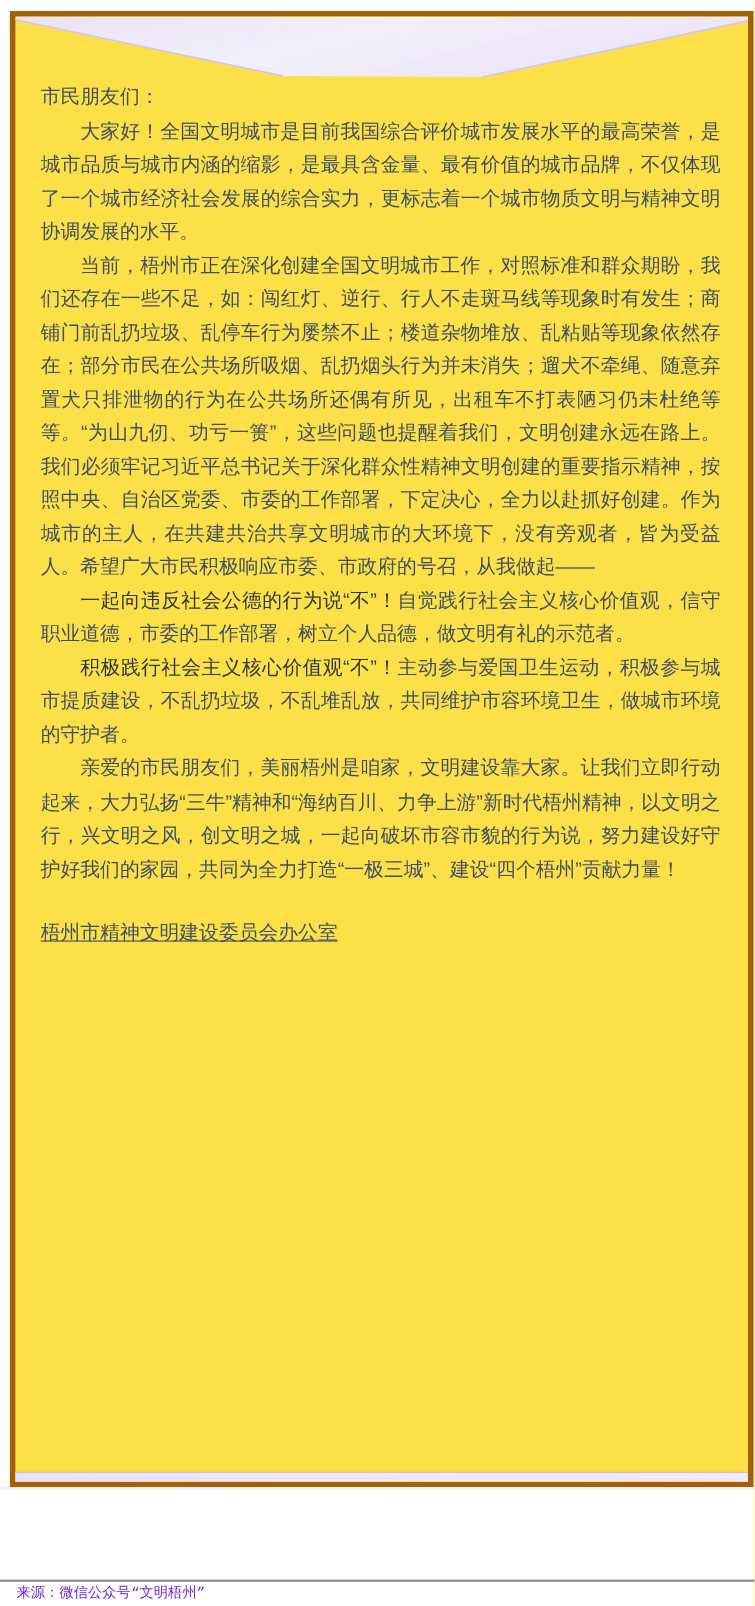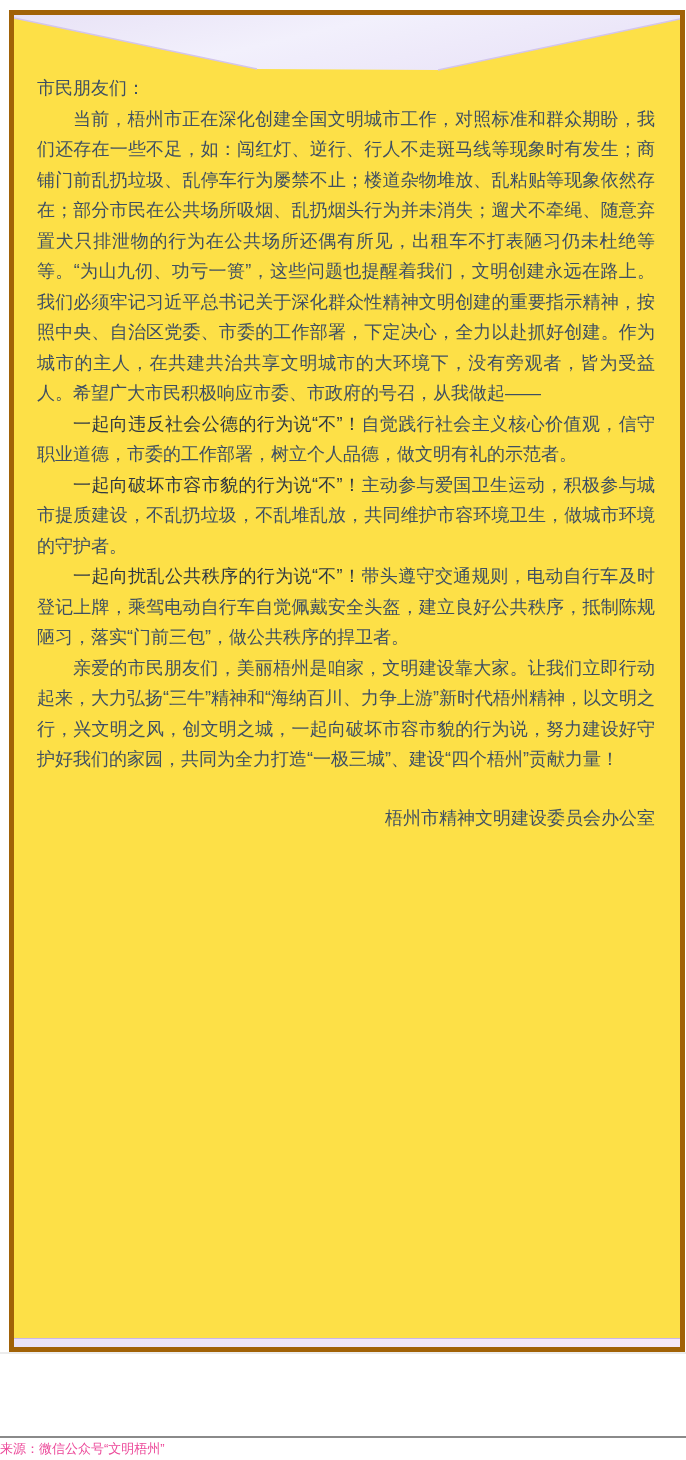--- a/index.html
+++ b/index.html
@@ -41,24 +41,24 @@
     text-indent: 2em;
     word-break: normal;
   }
   .salutation { text-indent: 0; }
   .para strong {
     font-weight: 400;
     color: #2e3743;
   }
   .sign-block {
     margin-top: 26px;
-    text-align: right;
     font-size: 18px;
     line-height: 34px;
     color: #3e4f63;
+    text-decoration: underline;
   }
   .bottom-strip {
     position: absolute;
     left: 0;
     right: 0;
     bottom: 0;
     height: 8px;
     border-top: 1px solid #c9b6e8;
     background: linear-gradient(to right, #e9e3f8, #f0e7f8 60%, #f6e9f8);
   }
@@ -73,25 +73,26 @@
   .divider-dark {
     position: absolute;
     left: 0;
     width: 686px;
     top: 1436px;
     height: 2px;
     background: #8a8a8a;
   }
   .source-line {
     position: absolute;
-    left: 0;
+    left: 15px;
     top: 1441px;
     font-size: 13px;
     line-height: 16px;
-    color: #ec4899;
+    color: #6d28d9;
+    font-family: Liberation Mono, monospace;
   }
 </style>
 </head>
 <body>
 
 <div class="letter-card">
   <svg class="flap-svg" viewBox="0 0 666 58" preserveAspectRatio="none">
     <defs>
       <linearGradient id="flapGrad" x1="0" y1="0" x2="1" y2="0.35">
         <stop offset="0" stop-color="#e8e2f6"></stop>
@@ -100,24 +101,24 @@
       </linearGradient>
     </defs>
     <polygon points="0,0 666,0 666,4 424,55 243,54 0,3" fill="url(#flapGrad)"></polygon>
     <line x1="0" y1="3" x2="243" y2="54" stroke="#d3c5ec" stroke-width="1.5"></line>
     <line x1="424" y1="55" x2="666" y2="4" stroke="#d3c5ec" stroke-width="1.5"></line>
   </svg>
 
   <div class="card-content">
     <p class="salutation">市民朋友们：</p>
     <div>
+        <p class="para"><span>大家好！全国文明城市是目前我国综合评价城市发展水平的最高荣誉，是城市品质与城市内涵的缩影，是最具含金量、最有价值的城市品牌，不仅体现了一个城市经济社会发展的综合实力，更标志着一个城市物质文明与精神文明协调发展的水平。</span></p>
         <p class="para"><span>当前，梧州市正在深化创建全国文明城市工作，对照标准和群众期盼，我们还存在一些不足，如：闯红灯、逆行、行人不走斑马线等现象时有发生；商铺门前乱扔垃圾、乱停车行为屡禁不止；楼道杂物堆放、乱粘贴等现象依然存在；部分市民在公共场所吸烟、乱扔烟头行为并未消失；遛犬不牵绳、随意弃置犬只排泄物的行为在公共场所还偶有所见，出租车不打表陋习仍未杜绝等等。“为山九仞、功亏一篑”，这些问题也提醒着我们，文明创建永远在路上。我们必须牢记习近平总书记关于深化群众性精神文明创建的重要指示精神，按照中央、自治区党委、市委的工作部署，下定决心，全力以赴抓好创建。作为城市的主人，在共建共治共享文明城市的大环境下，没有旁观者，皆为受益人。希望广大市民积极响应市委、市政府的号召，从我做起——</span></p>
         <p class="para"><strong>一起向违反社会公德的行为说“不”！</strong><span>自觉践行社会主义核心价值观，信守职业道德，市委的工作部署，树立个人品德，做文明有礼的示范者。</span></p>
-        <p class="para"><strong>一起向破坏市容市貌的行为说“不”！</strong><span>主动参与爱国卫生运动，积极参与城市提质建设，不乱扔垃圾，不乱堆乱放，共同维护市容环境卫生，做城市环境的守护者。</span></p>
-        <p class="para"><strong>一起向扰乱公共秩序的行为说“不”！</strong><span>带头遵守交通规则，电动自行车及时登记上牌，乘驾电动自行车自觉佩戴安全头盔，建立良好公共秩序，抵制陈规陋习，落实“门前三包”，做公共秩序的捍卫者。</span></p>
+        <p class="para"><strong>积极践行社会主义核心价值观“不”！</strong><span>主动参与爱国卫生运动，积极参与城市提质建设，不乱扔垃圾，不乱堆乱放，共同维护市容环境卫生，做城市环境的守护者。</span></p>
         <p class="para"><span>亲爱的市民朋友们，美丽梧州是咱家，文明建设靠大家。让我们立即行动起来，大力弘扬“三牛”精神和“海纳百川、力争上游”新时代梧州精神，以文明之行，兴文明之风，创文明之城，一起向破坏市容市貌的行为说，努力建设好守护好我们的家园，共同为全力打造“一极三城”、建设“四个梧州”贡献力量！</span></p>
       </div>
     <div class="sign-block">
       <div>梧州市精神文明建设委员会办公室</div>
     </div>
   </div>
 
   <div class="bottom-strip"></div>
 </div>
 

